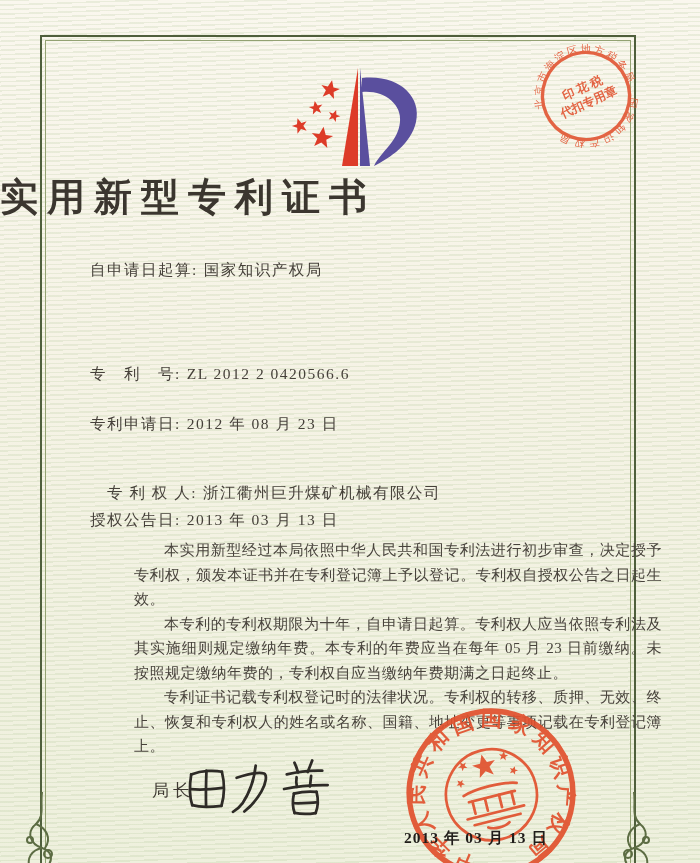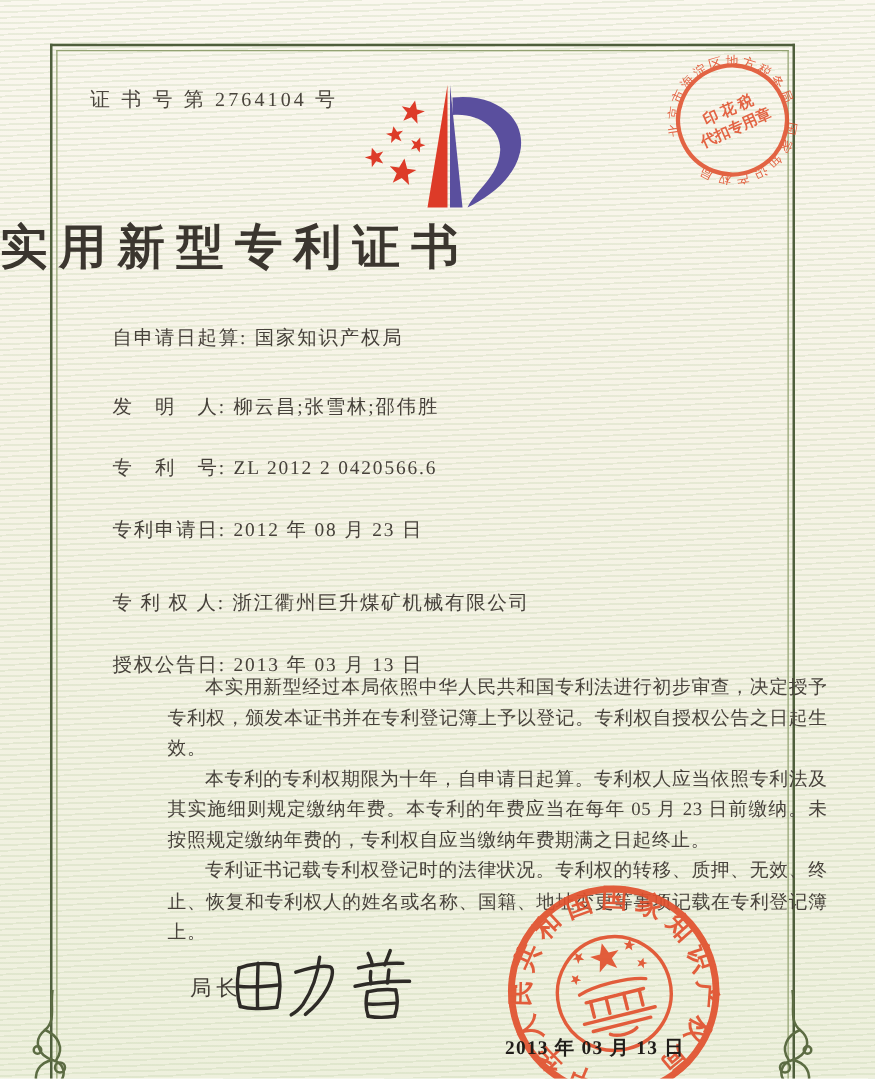--- a/index.html
+++ b/index.html
@@ -30,21 +30,21 @@
   .logo { position:absolute; left:278px; top:64px; width:160px; height:106px; }
   .logo svg { width:100%; height:100%; }
 
   .title {
     position:absolute; left:0; top:172px; width:100%; 
     font-size:38px; font-weight:bold; color:#3b362f; letter-spacing:9px;
   }
 
   .field { position:absolute; left:90px; font-size:15.5px; color:#46413a; letter-spacing:1.5px; white-space:nowrap; }
   .f0 { top:260px; } .f1 { top:315px; } .f2 { top:364px; }
-  .f3 { top:414px; } .f4 { top:472px; } .f5 { top:510px;margin-top:12px; }
+  .f3 { top:414px; } .f4 { top:483px;margin-left:17px; } .f5 { top:510px; }
   .field .val { margin-left:6px; }
 
   .body-text {
     position:absolute; left:90px; top:538px; width:528px;
     font-size:15px; color:#48433c; line-height:24.5px; text-align:justify; letter-spacing:0.5px;margin-left:44px;
   }
   .body-text p { text-indent:2em; }
 
   .director { position:absolute; left:136px; top:779px; font-size:17px; color:#3f3a33; letter-spacing:4px;margin-left:16px; }
   .signature { position:absolute; left:182px; top:752px; width:170px; height:72px; transform:rotate(-2deg); }
@@ -80,21 +80,20 @@
     <svg viewBox="0 0 52 78" fill="none" stroke="#5c6c43" stroke-width="2" stroke-linecap="round">
       <path d="M24,0 C22,14 27,24 18,32 C8,40 12,52 24,56 C34,59 36,68 28,76"></path>
       <path d="M18,32 C28,36 34,46 27,56"></path>
       <path d="M24,56 C14,58 8,66 12,76"></path>
       <circle cx="30" cy="62" r="4"></circle>
       <circle cx="12" cy="48" r="3"></circle>
       <path d="M28,76 C36,72 44,74 48,78"></path>
     </svg>
   </div>
 
-  <div class="cert-no">证 书 号 第 2764104 号</div>
 
   <div class="logo">
     <svg viewBox="0 0 160 106">
 
       <path d="M84,14 C120,10 144,32 138,58 C133,80 112,94 96,102 C104,86 120,78 122,58 C124,40 106,26 84,28 Z" fill="#5a4f9e"></path>
 
       <path d="M82,4 L92,102 L82,102 Z" fill="#5a4f9e"></path>
 
       <path d="M80,4 L80,102 L64,102 Z" fill="#dd3b28"></path>
 
@@ -115,23 +114,20 @@
             <path d="M0,-9 L2.6,-2.8 L8.6,-2.8 L3.6,1 L5.3,7.3 L0,3.6 L-5.3,7.3 L-3.6,1 L-8.6,-2.8 L-2.6,-2.8 Z"></path>
           </g>
       </g>
     </svg>
   </div>
 
   <div class="title">实用新型专利证书</div>
 
   <div class="field f0">
     <span>自申请日起算:</span><span class="val">国家知识产权局</span>
-  </div>
-  <div class="field f1">
-    <span>发　明　人:</span><span class="val">柳云昌;张雪林;邵伟胜</span>
   </div>
   <div class="field f2">
     <span>专　利　号:</span><span class="val">ZL 2012 2 0420566.6</span>
   </div>
   <div class="field f3">
     <span>专利申请日:</span><span class="val">2012 年 08 月 23 日</span>
   </div>
   <div class="field f4">
     <span>专 利 权 人:</span><span class="val">浙江衢州巨升煤矿机械有限公司</span>
   </div>

